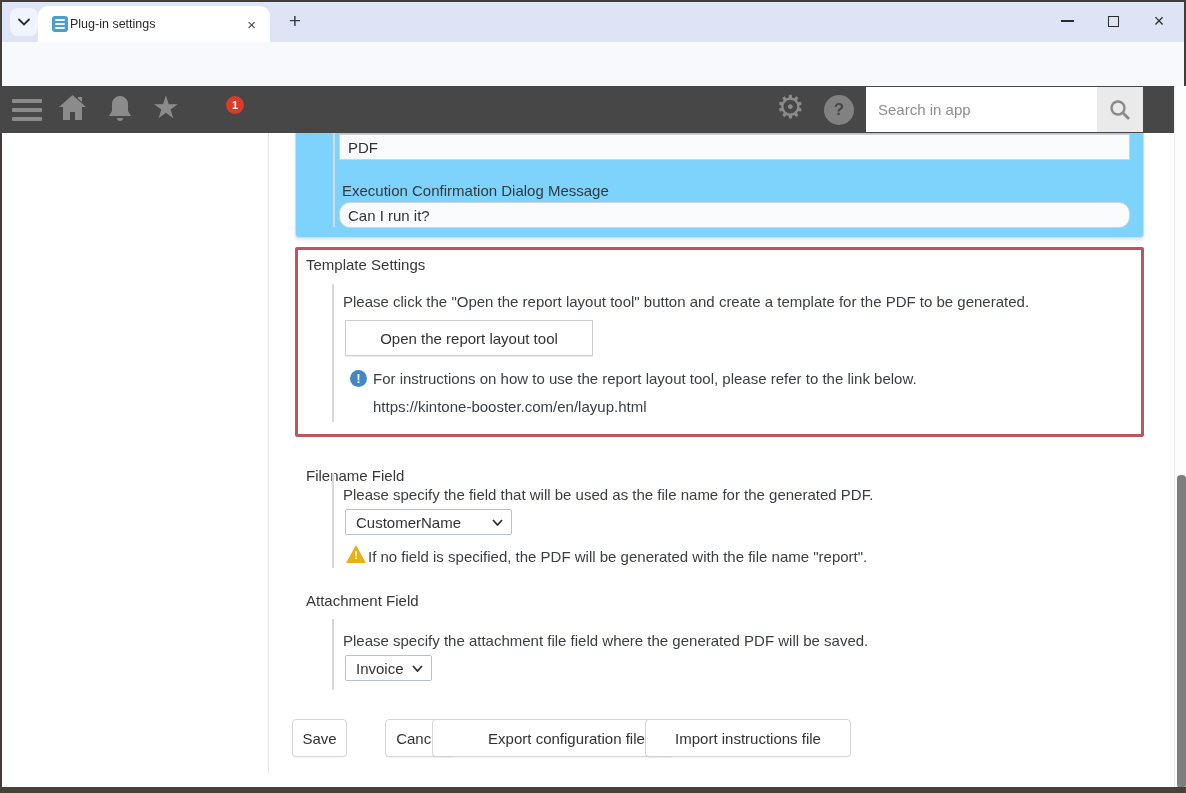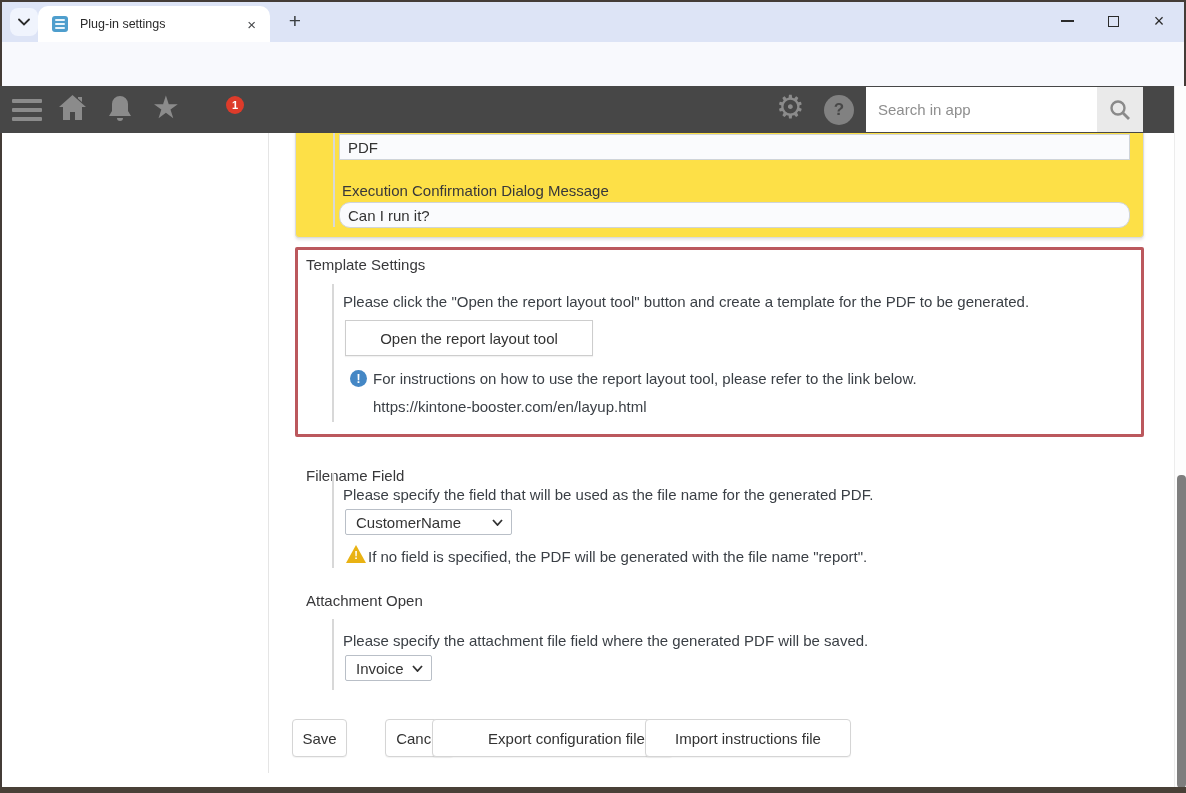--- a/index.html
+++ b/index.html
@@ -17,21 +17,21 @@
 
   
   .tabstrip{position:absolute; left:0; top:0; width:1186px; height:42px; background:#dde4f6;}
   .tab-chevron{position:absolute; left:10px; top:8px; width:28px; height:28px; border-radius:8px;
      background:#f0f4fd; display:flex; align-items:center; justify-content:center;}
   .tab{position:absolute; left:38px; top:6px; width:232px; height:36px; background:#fff;
      border-radius:10px 10px 0 0; display:flex; align-items:center; padding:0 10px 0 14px;}
   .favicon{width:16px; height:16px; border-radius:3px; background:var(--favicon);
      display:flex; flex-direction:column; justify-content:center; gap:2px; padding:0 3px; flex:0 0 16px;}
   .favicon i{display:block; height:2px; background:#e8f4fb; border-radius:1px;}
-  .tab-title{font-size:12.5px; color:#2a2a2a; margin-left:12px; flex:1; white-space:nowrap; overflow:hidden;}
+  .tab-title{font-size:12.5px; color:#2a2a2a; margin-left:2px; flex:1; white-space:nowrap; overflow:hidden;}
   .tab-close{font-size:15px; color:#45474a; padding:0 4px; cursor:default;}
   .newtab{position:absolute; left:281px; top:7px; width:28px; height:28px; font-size:21px; color:#3c4043;
      display:flex; align-items:center; justify-content:center;}
   .win-controls{position:absolute; right:4px; top:0; height:42px; display:flex;}
   .win-btn{width:46px; height:42px; display:flex; align-items:center; justify-content:center; color:#2b2b2b;}
   .win-min i{display:block; width:13px; height:2px; background:#2b2b2b;}
   .win-max i{display:block; width:11px; height:11px; border:1.6px solid #2b2b2b;}
   .win-close{font-size:18px;}
 
   
@@ -64,21 +64,21 @@
      background:var(--badge); color:#fff; font-size:11px; font-weight:bold; display:flex;
      align-items:center; justify-content:center; z-index:6;}
   .ksearch{position:absolute; left:866px; top:1px; width:231px; height:45px; border:none; outline:none;
      background:#fff; font-size:15px; padding:0 12px; font-family:"Liberation Sans",sans-serif; color:#a16207;}
   .ksearch::placeholder{color:#8e8e8e;}
   .ksearch-btn{position:absolute; left:1097px; top:1px; width:46px; height:45px; background:#eaeaea;
      display:flex; align-items:center; justify-content:center; border:none;}
 
   
   .content-divider{position:absolute; left:268px; top:133px; width:1px; height:640px; background:#e5e5e5;}
-  .topbox{position:absolute; left:295px; top:104px; width:849px; height:134px; background:#fde047;
+  .topbox{position:absolute; left:295px; top:104px; width:849px; height:134px; background:#7dd3fc;
      border:1px solid #d9dbde; border-radius:4px; box-shadow:0 2px 3px rgba(0,0,0,.10); z-index:1;}
   .indent{position:absolute; width:2px; background:#d8d8d8;}
   .txtinput{position:absolute; height:26px; background:#fafbfd; border:1px solid #cfd4d9;
      font-size:15px; color:#333; display:flex; align-items:center; padding:0 8px; white-space:nowrap; overflow:hidden;}
   .label{position:absolute; font-size:15px; color:#38383a; white-space:nowrap;}
   .body-text{position:absolute; font-size:15px; color:#3a3f45; white-space:nowrap;}
 
   .redbox{position:absolute; left:295px; top:247px; width:849px; height:190px;
      border:3px solid var(--red); border-radius:2px; background:#fff; z-index:2;}
   .toolbtn{position:absolute; left:345px; top:320px; width:248px; height:36px; background:#fff;
@@ -242,21 +242,21 @@
     <span>CustomerName</span>
     <svg width="11" height="7" viewBox="0 0 11 7">
         <polyline points="1,1 5.5,6 10,1" fill="none" stroke="#333" stroke-width="1.8"></polyline>
       </svg>
   </div>
   <div class="warn-ic">
       <span>!</span>
     </div>
   <div class="body-text z3" style="left:368px; top:548px;text-align:center;">If no field is specified, the PDF will be generated with the file name "report".</div>
 
-  <div class="label" style="left:306px; top:592px;">Attachment Open</div>
+  <div class="label" style="left:306px; top:592px;">Attachment Field</div>
   <div class="indent" style="left:332px; top:619px; height:71px;"></div>
   <div class="body-text" style="left:343px; top:632px;">Please specify the attachment file field where the generated PDF will be saved.</div>
   <div class="fakeselect" style="left:345px; top:655px; width:87px;">
     <span>Invoice</span>
     <svg width="11" height="7" viewBox="0 0 11 7">
         <polyline points="1,1 5.5,6 10,1" fill="none" stroke="#333" stroke-width="1.8"></polyline>
       </svg>
   </div>
 
   <button class="actionbtn" style="left:292px; width:55px;text-align:right;">Save</button>

